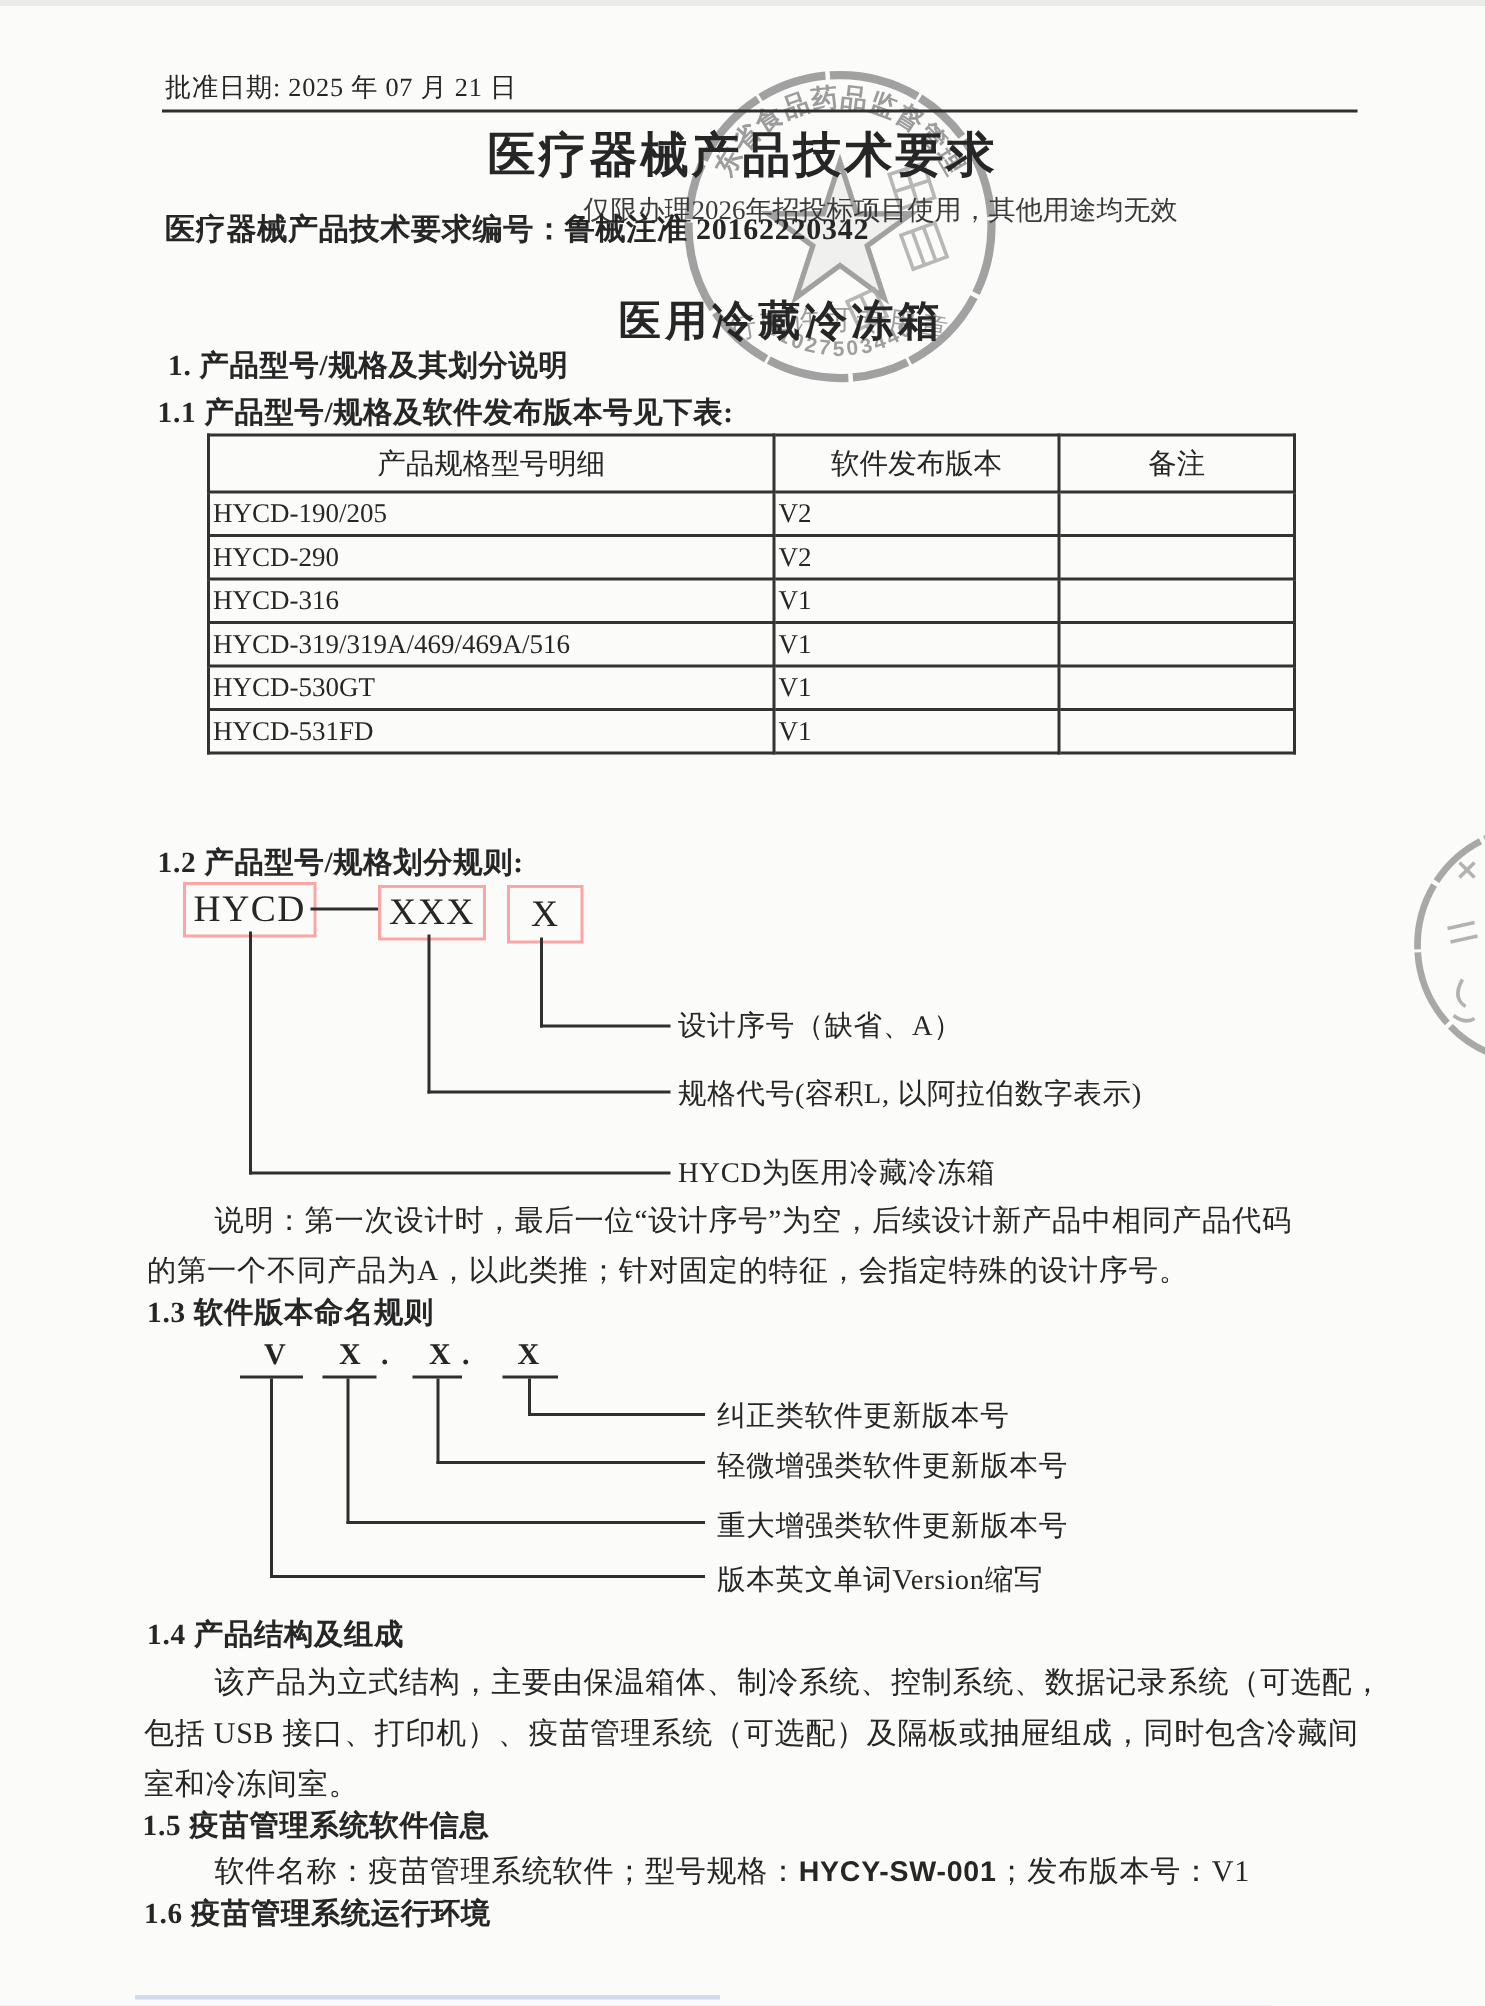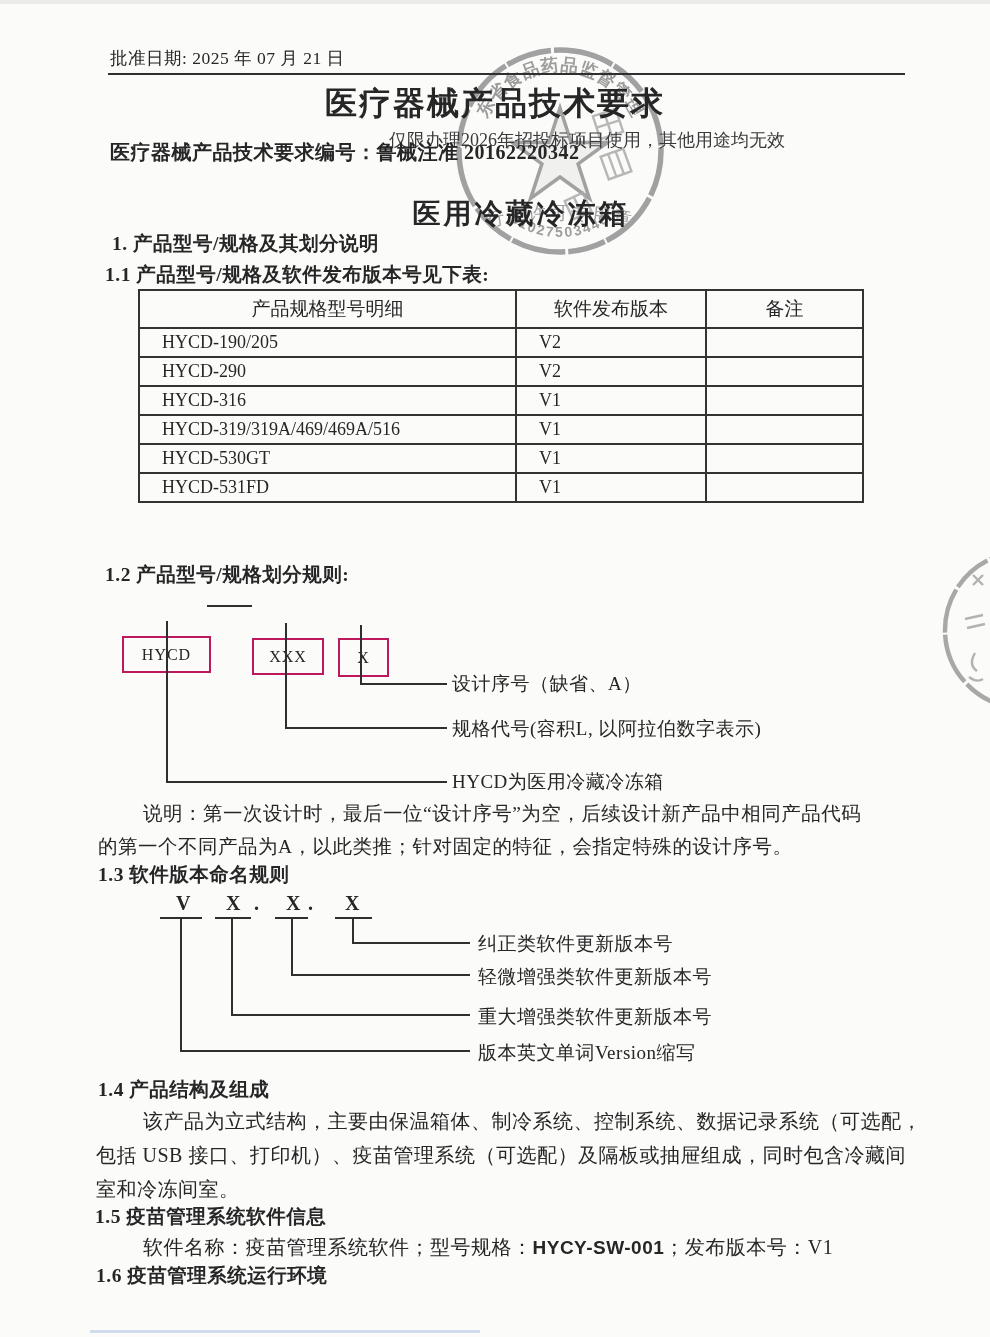--- a/index.html
+++ b/index.html
@@ -18,25 +18,25 @@
   .doc-title{font-size:32px;font-weight:700;letter-spacing:2px;}
   .sub-title{font-size:28px;font-weight:700;letter-spacing:3px;}
   .h-num{font-size:19.5px;font-weight:600;letter-spacing:0.5px;}
   .body-txt{font-size:19.5px;letter-spacing:0.5px;}
   .spec-table{border-collapse:collapse;table-layout:fixed;width:724px;}
   .spec-table th,.spec-table td{
     border:2px solid #333;font-weight:400;
     font-family:"Liberation Serif","DejaVu Serif",serif;
   }
   .spec-table th{height:34px;font-size:19px;}
-  .spec-table td{height:27px;font-size:18px;text-align:left;padding:0 0 0 22px;}
+  .spec-table td{height:27px;font-size:18px;text-align:left;padding:0 0 0 2px;}
   .model-box{
-    position:absolute;border:2px solid #be185d;background:transparent;
+    position:absolute;border:2px solid #fca5a5;background:transparent;
     display:flex;align-items:center;justify-content:center;
-    font-size:16px;letter-spacing:1px;margin-top:48px;
+    font-size:25px;letter-spacing:1px;
   }
   .diagram-label{position:absolute;font-size:19px;letter-spacing:0.5px;white-space:nowrap;}
   .fmt-char{position:absolute;font-size:20px;font-weight:600;}
   .char-ul{position:absolute;background:#2f2f2f;height:2px;}
   .seal-svg{position:absolute;opacity:0.82;}
   .sw-model{font-family:"Liberation Sans","DejaVu Sans",sans-serif;font-weight:700;font-size:19px;}
 </style>
 </head>
 <body>
 

